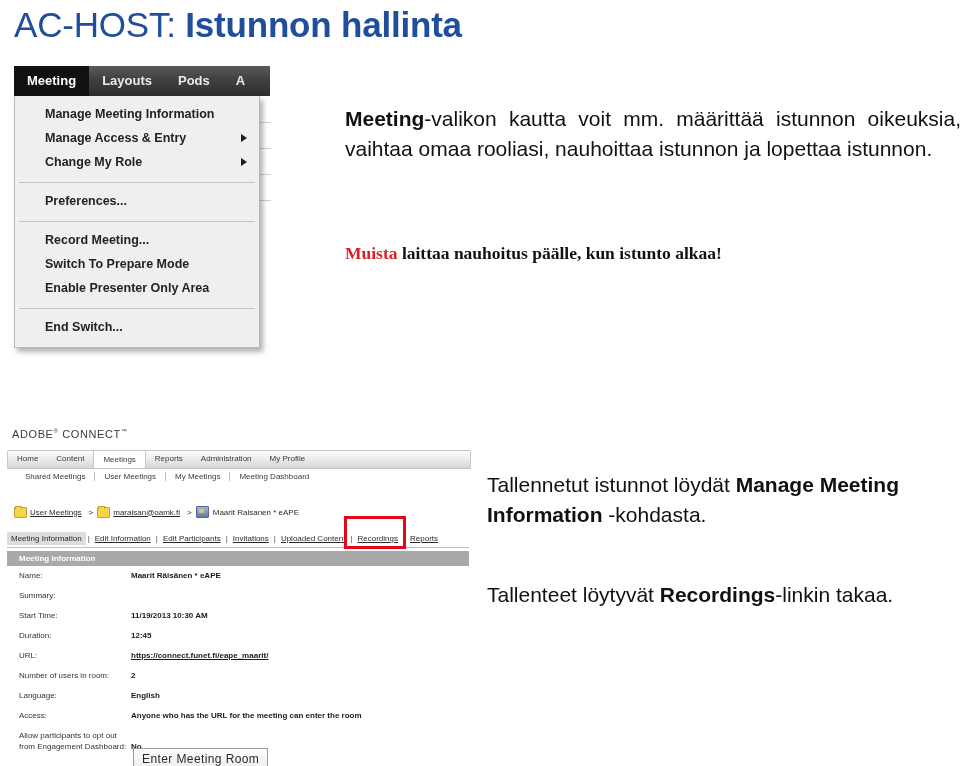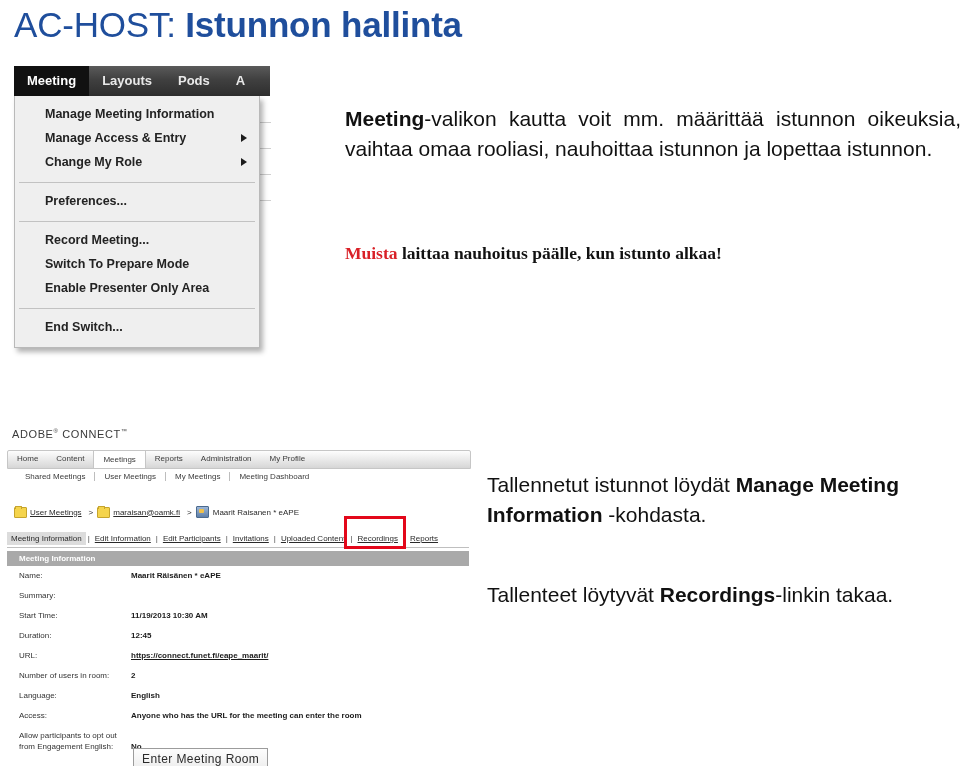--- a/index.html
+++ b/index.html
@@ -548,21 +548,21 @@
     </div>
     <div class="info-row">
       <div class="info-label">Language:</div>
       <div class="info-value">English</div>
     </div>
     <div class="info-row">
       <div class="info-label">Access:</div>
       <div class="info-value">Anyone who has the URL for the meeting can enter the room</div>
     </div>
     <div class="info-row">
-      <div class="info-label">Allow participants to opt out from Engagement English:</div>
+      <div class="info-label">Allow participants to opt out from Engagement Dashboard:</div>
       <div class="info-value" style="padding-top:11px">No</div>
     </div>
   </div>
 
   <div class="enter-btn">Enter Meeting Room</div>
 
 </div>
 
 <div class="para-b1">
   <span>Tallennetut istunnot löydät </span><span class="b">Manage Meeting Information</span><span> -kohdasta.</span>

